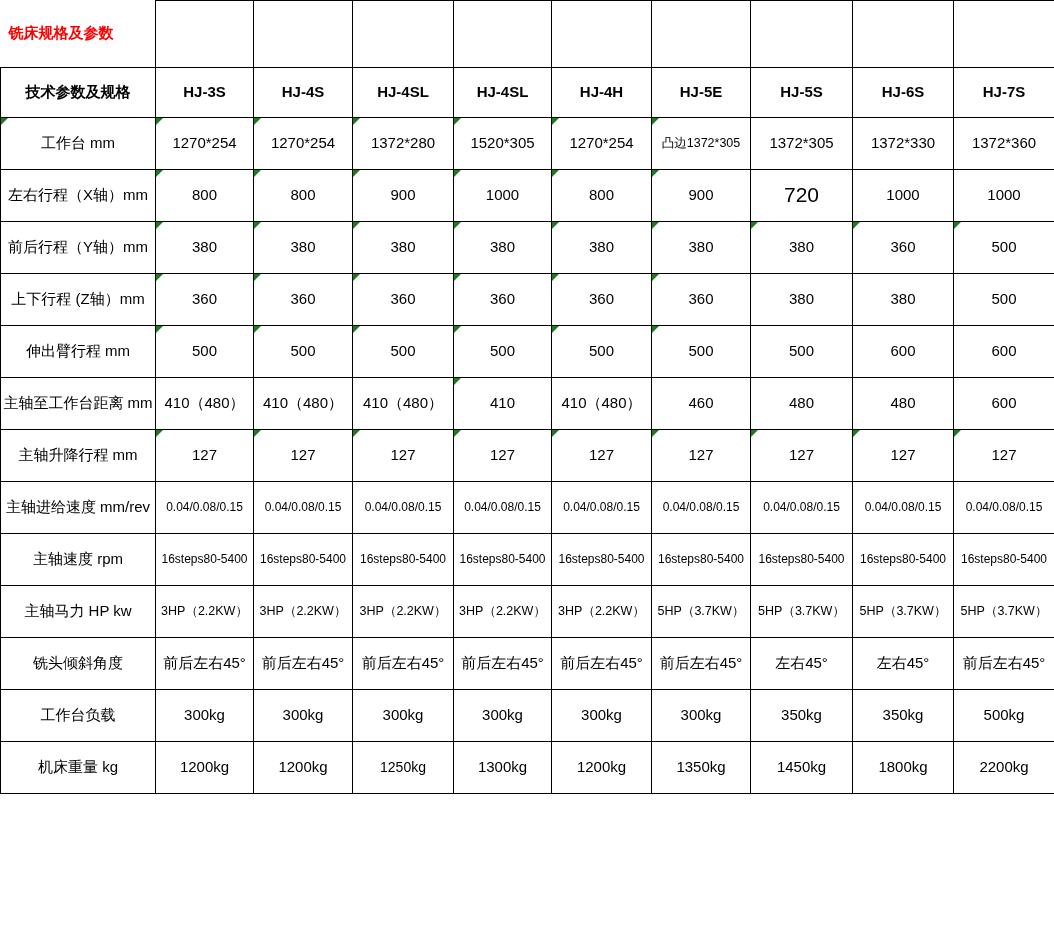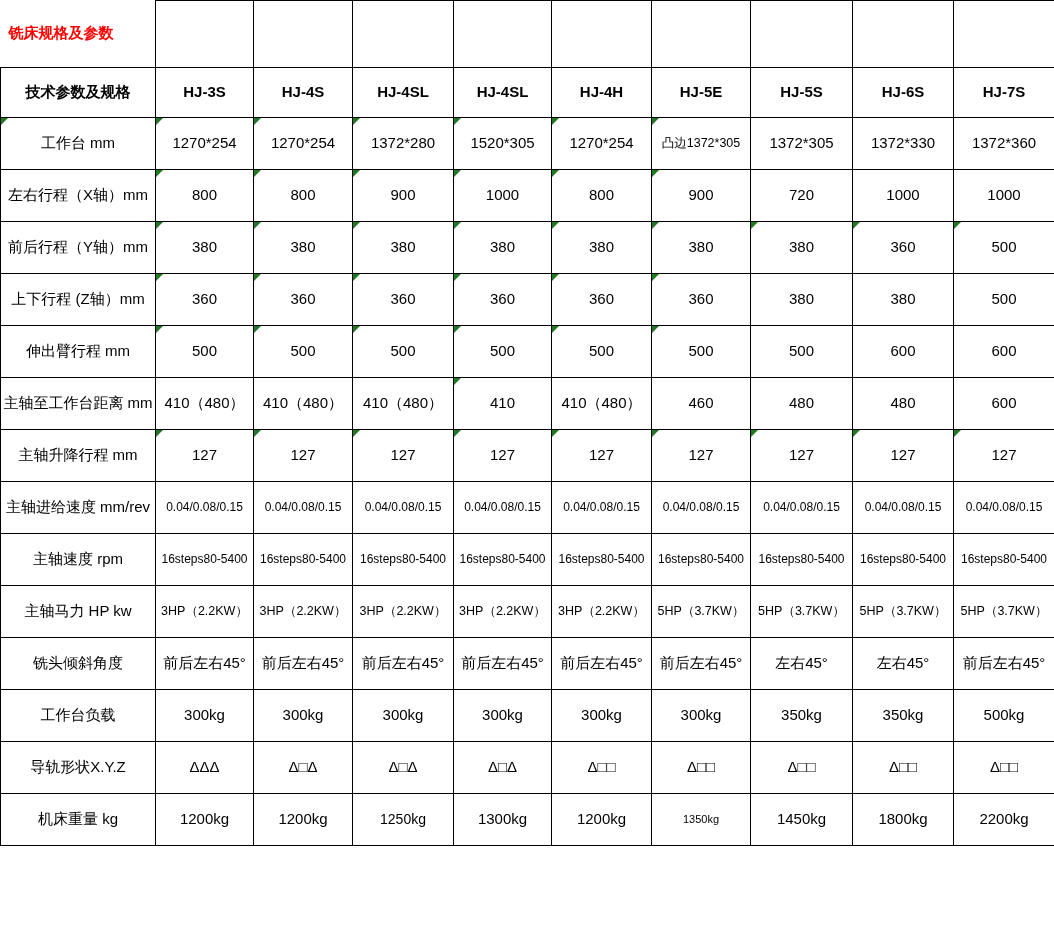--- a/index.html
+++ b/index.html
@@ -109,21 +109,21 @@
           <td style="font-size: 15px;">1372*360</td>
         </tr>
         <tr class="data-row">
           <td class="row-label">左右行程（X轴）mm</td>
           <td style="font-size: 15px;">800<span class="flag"></span></td>
           <td style="font-size: 15px;">800<span class="flag"></span></td>
           <td style="font-size: 15px;">900<span class="flag"></span></td>
           <td style="font-size: 15px;">1000<span class="flag"></span></td>
           <td style="font-size: 15px;">800<span class="flag"></span></td>
           <td style="font-size: 15px;">900<span class="flag"></span></td>
-          <td style="font-size: 15px;">720</td>
+          <td style="font-size: 21px;">720</td>
           <td style="font-size: 15px;">1000</td>
           <td style="font-size: 15px;">1000</td>
         </tr>
         <tr class="data-row">
           <td class="row-label">前后行程（Y轴）mm</td>
           <td style="font-size: 15px;">380<span class="flag"></span></td>
           <td style="font-size: 15px;">380<span class="flag"></span></td>
           <td style="font-size: 15px;">380<span class="flag"></span></td>
           <td style="font-size: 15px;">380<span class="flag"></span></td>
           <td style="font-size: 15px;">380<span class="flag"></span></td>
@@ -232,40 +232,28 @@
           <td class="row-label">工作台负载</td>
           <td style="font-size: 15px;">300kg</td>
           <td style="font-size: 15px;">300kg</td>
           <td style="font-size: 15px;">300kg</td>
           <td style="font-size: 15px;">300kg</td>
           <td style="font-size: 15px;">300kg</td>
           <td style="font-size: 15px;">300kg</td>
           <td style="font-size: 15px;">350kg</td>
           <td style="font-size: 15px;">350kg</td>
           <td style="font-size: 15px;">500kg</td>
-        </tr>
-        <tr class="data-row">
-          <td class="row-label">导轨形状X.Y.Z</td>
-          <td style="font-size: 15px;">ΔΔΔ</td>
-          <td style="font-size: 15px;">Δ□Δ</td>
-          <td style="font-size: 15px;">Δ□Δ</td>
-          <td style="font-size: 15px;">Δ□Δ</td>
-          <td style="font-size: 15px;">Δ□□</td>
-          <td style="font-size: 15px;">Δ□□</td>
-          <td style="font-size: 15px;">Δ□□</td>
-          <td style="font-size: 15px;">Δ□□</td>
-          <td style="font-size: 15px;">Δ□□</td>
         </tr>
         <tr class="data-row">
           <td class="row-label">机床重量 kg</td>
           <td style="font-size: 15px;">1200kg</td>
           <td style="font-size: 15px;">1200kg</td>
           <td style="font-size: 14px;">1250kg</td>
           <td style="font-size: 15px;">1300kg</td>
           <td style="font-size: 15px;">1200kg</td>
-          <td style="font-size: 11px;">1350kg</td>
+          <td style="font-size: 15px;">1350kg</td>
           <td style="font-size: 15px; margin-left: 48px;">1450kg</td>
           <td style="font-size: 15px;">1800kg</td>
           <td style="font-size: 15px;">2200kg</td>
         </tr>
       </tbody>
   </table>
 </div>
 
 </body></html>

